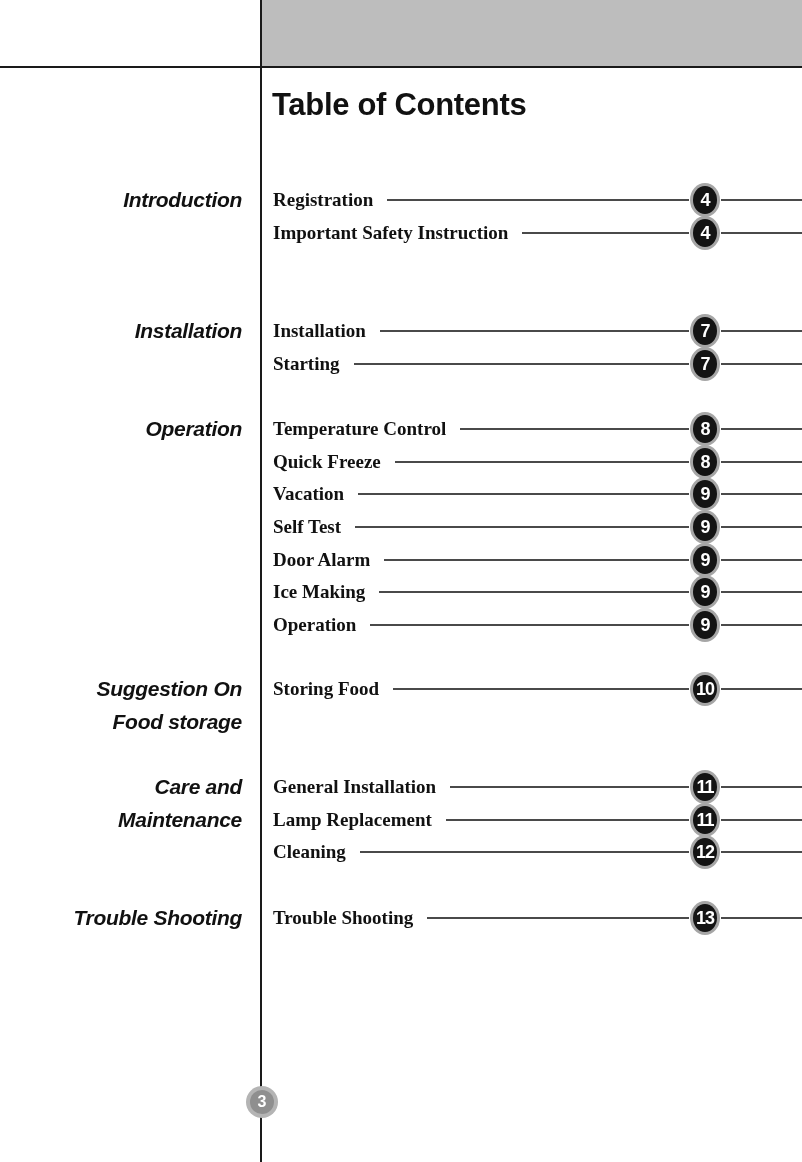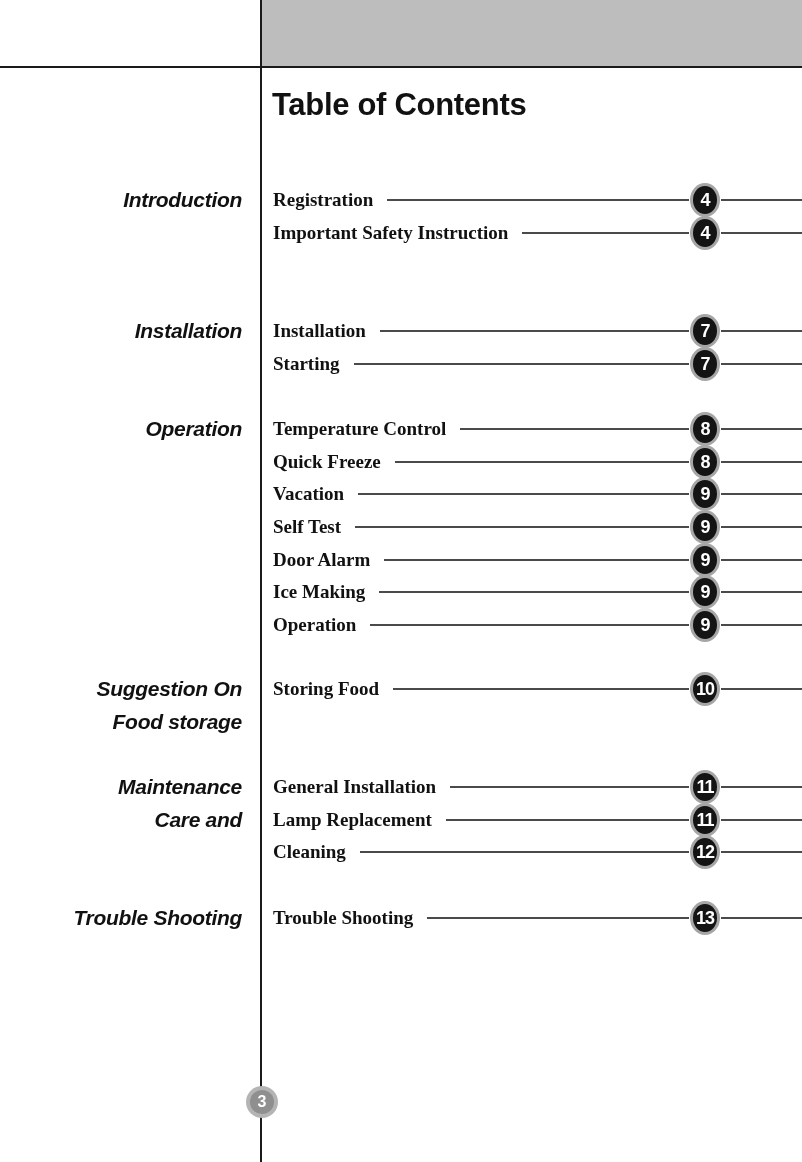--- a/index.html
+++ b/index.html
@@ -192,22 +192,22 @@
           <div class="erow">
             <span class="etitle">Storing Food</span>
             <span class="leader"></span>
             <span class="badge">10</span>
             <span class="tail"></span>
           </div>
         </div>
       </div>
       <div class="section" style="top: 771px;">
         <div class="labels">
+          <div class="lrow">Care and</div>
           <div class="lrow">Maintenance</div>
-          <div class="lrow">Care and</div>
         </div>
         <div class="entries">
           <div class="erow">
             <span class="etitle">General Installation</span>
             <span class="leader"></span>
             <span class="badge">11</span>
             <span class="tail"></span>
           </div>
           <div class="erow">
             <span class="etitle">Lamp Replacement</span>

